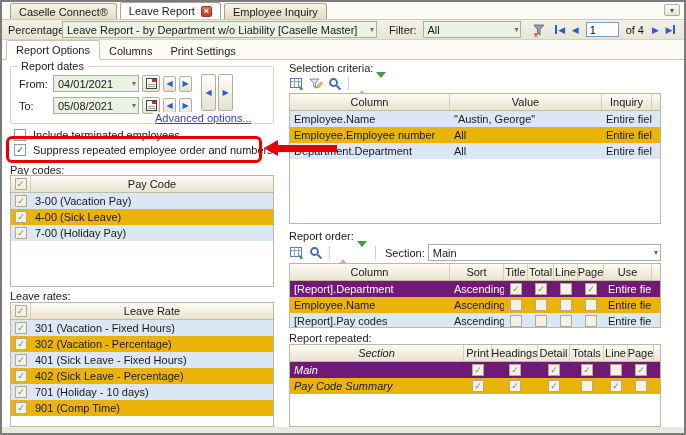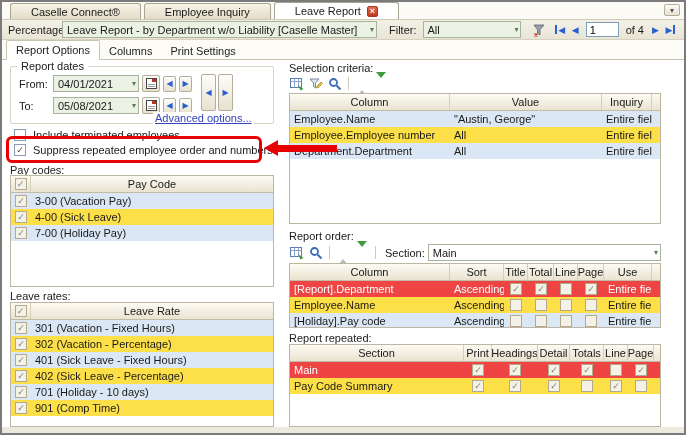--- a/index.html
+++ b/index.html
@@ -2,21 +2,21 @@
 <html><head>
 <meta charset="utf-8">
 <style>
   html,body{margin:0;padding:0;}
   body{width:686px;height:435px;font-family:"Liberation Sans",sans-serif;font-size:11px;color:#1a1a1a;background:#fff;}
   *{box-sizing:border-box;}
   #app{position:absolute;left:0;top:0;width:686px;height:435px;border:2px solid #7b7b7b;background:#fff;overflow:hidden;}
 
   
   .tabbar{position:relative;height:17px;background:#fbfaf4;display:flex;align-items:flex-end;padding-left:8px;}
-  .tab{display:flex;align-items:center;height:16px;padding:0 20px;margin-right:3px;border:1px solid #a9a492;border-bottom:none;border-radius:3px 3px 0 0;background:linear-gradient(#f7f4e8,#e2dcc6);white-space:nowrap;cursor:default;}
+  .tab{display:flex;align-items:center;height:16px;padding:0 8px;margin-right:3px;border:1px solid #a9a492;border-bottom:none;border-radius:3px 3px 0 0;background:linear-gradient(#f7f4e8,#e2dcc6);white-space:nowrap;cursor:default;}
   .tab.active{background:#fff;height:17px;position:relative;z-index:2;}
   .closebox{display:inline-flex;align-items:center;justify-content:center;width:11px;height:11px;margin-left:6px;border-radius:2px;background:linear-gradient(#e06a4f,#c03a22);border:1px solid #a33522;color:#fff;font-size:9px;font-weight:bold;line-height:1;}
   .corner-btn{position:absolute;right:4px;top:2px;width:16px;height:12px;border:1px solid #b3ac97;border-radius:2px;background:linear-gradient(#fdfcf8,#e7e2d0);display:flex;align-items:center;justify-content:center;font-size:8px;color:#555;}
 
   
   .defbar{height:21px;border-top:1px solid #cfcab6;border-bottom:1px solid #d6d2c2;background:linear-gradient(#f3f1e6,#e8e5d5);display:flex;align-items:center;padding:0 6px;white-space:nowrap;}
   .combo{display:flex;align-items:center;justify-content:space-between;height:17px;border:1px solid #a6b29c;background:#ebf1e3;padding:0 2px 0 4px;overflow:hidden;}
   .combo .chev{color:#5f7a5a;font-size:8px;margin-left:4px;}
   .def-combo{width:332px;margin-left:6px;}
   .flt-combo{width:104px;margin:0 6px;}
@@ -68,23 +68,23 @@
   .red-box{position:absolute;left:-4px;top:76px;width:256px;height:27px;border:3px solid #e60000;border-radius:6px;z-index:5;}
   .red-arrow{position:absolute;left:262px;top:80px;z-index:5;}
   .red-arrow .head{position:absolute;left:0;top:0;width:0;height:0;border-top:8px solid transparent;border-bottom:8px solid transparent;border-right:14px solid #e60000;}
   .red-arrow .shaft{position:absolute;left:13px;top:5px;width:60px;height:7px;background:#e60000;}
 
   
   .ltable{position:absolute;left:0;width:100%;border:1px solid #bdb6a2;background:#fff;overflow:hidden;}
   .lhead{display:flex;height:17px;background:linear-gradient(#fdfbf3,#e9e3d0);border-bottom:1px solid #c3bba6;}
   .hcell{display:flex;align-items:center;justify-content:center;border-right:1px solid #d5cebb;height:100%;overflow:hidden;white-space:nowrap;font-size:11px;}
   .hcell:last-child{border-right:none;}
-  .lrow{display:flex;height:16px;align-items:center;background:#fde047;}
+  .lrow{display:flex;height:16px;align-items:center;background:#eab308;}
   .lrow:nth-child(even){background:#dbe7f5;}
-  .lrow[data-selected="true"]{background:#ef4444;color:#fff;}
+  .lrow[data-selected="true"]{background:#701a75;color:#fff;}
   .ccell{display:flex;align-items:center;justify-content:center;height:100%;flex:none;}
   .tcell{display:flex;align-items:center;padding-left:4px;height:100%;overflow:hidden;white-space:nowrap;}
 
   
   .chk-table .wcb{width:20px;}
   .chk-table .wtxt{flex:1;}
   .pay-label{position:absolute;left:0;top:104px;}
   .pay-table{top:115px;height:112px;}
   .leave-label{position:absolute;left:0;top:230px;}
   .leave-table{top:242px;height:125px;}
@@ -111,41 +111,41 @@
   
   .ro-label{top:170px;}
   .ro-toolbar{top:184px;}
   .ro-table{top:203px;height:65px;}
   .ro-c1{width:160px;} .ro-c2{width:54px;} .ro-c3{width:24px;} .ro-c4{width:26px;} .ro-c5{width:24px;} .ro-c6{width:26px;} .ro-c7{width:48px;} .ro-c8{flex:1;}
   .sortcell{display:flex;align-items:center;justify-content:space-between;padding:0 2px 0 4px;height:100%;overflow:hidden;white-space:nowrap;}
 
   
   .rs-label{top:272px;}
   .rs-table{top:284px;height:83px;}
-  .rs-c1{width:174px;} .rs-c2{width:28px;} .rs-c3{width:46px;} .rs-c4{width:32px;} .rs-c5{width:34px;} .rs-c6{width:24px;} .rs-c7{width:26px;} .rs-c8{flex:1;}
+  .rs-c1{width:174px;font-style:italic;} .rs-c2{width:28px;} .rs-c3{width:46px;} .rs-c4{width:32px;} .rs-c5{width:34px;} .rs-c6{width:24px;} .rs-c7{width:26px;} .rs-c8{flex:1;}
 
   .sc-label{top:2px;}
   .sc-toolbar{top:15px;}
 </style>
 </head>
 <body>
 
 <div id="app">
 
   <div class="tabbar">
     <div class="tab">
         <span>Caselle Connect®</span>
       </div>
-    <div class="tab">
-        <span>Employee Inquiry</span>
-      </div>
     <div class="tab active">
       <span>Leave Report</span>
       <span class="closebox">×</span>
     </div>
+    <div class="tab">
+        <span>Employee Inquiry</span>
+      </div>
     <div class="corner-btn">
         <span>▾</span>
       </div>
   </div>
 
   <div class="defbar">
     <span class="lbl lbl-def">Percentage:</span>
     <div class="combo def-combo">
       <span>Leave Report - by Department w/o Liability [Caselle Master]</span>
       <span class="chev">▾</span>
@@ -457,21 +457,21 @@
             </span>
           <span class="ccell ro-c5">
               <span class="cb cb-list" data-checked="false"></span>
             </span>
           <span class="ccell ro-c6">
               <span class="cb cb-list" data-checked="false"></span>
             </span>
           <span class="tcell ro-c7">Entire field</span>
         </div>
         <div class="lrow">
-          <span class="tcell ro-c1">[Holiday].Pay code</span>
+          <span class="tcell ro-c1">[Report].Pay codes</span>
           <span class="tcell ro-c2">Ascending</span>
           <span class="ccell ro-c3">
               <span class="cb cb-list" data-checked="false"></span>
             </span>
           <span class="ccell ro-c4">
               <span class="cb cb-list" data-checked="false"></span>
             </span>
           <span class="ccell ro-c5">
               <span class="cb cb-list" data-checked="false"></span>
             </span>

